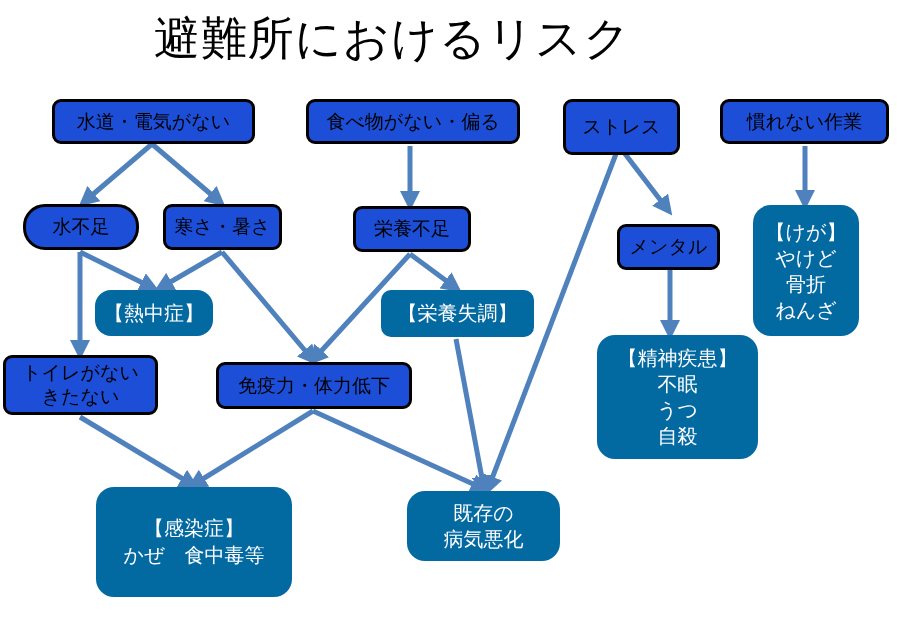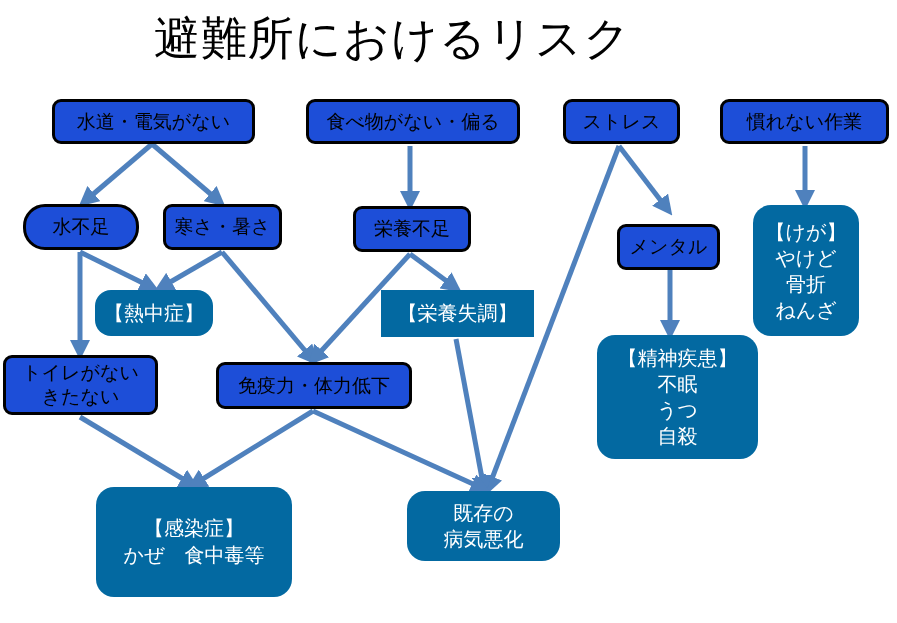--- a/index.html
+++ b/index.html
@@ -41,34 +41,34 @@
       <line x1="670" y1="260" x2="670" y2="333" stroke="#4f81bd" stroke-width="5" marker-end="url(#ah)"></line>
       <line x1="456" y1="339" x2="484" y2="489" stroke="#4f81bd" stroke-width="5" marker-end="url(#ah)"></line>
       <line x1="80" y1="417" x2="193" y2="485" stroke="#4f81bd" stroke-width="5" marker-end="url(#ah)"></line>
       <line x1="313" y1="411" x2="193" y2="485" stroke="#4f81bd" stroke-width="5" marker-end="url(#ah)"></line>
       <line x1="313" y1="411" x2="484" y2="489" stroke="#4f81bd" stroke-width="5" marker-end="url(#ah)"></line>
     </g>
 </svg>
 
 <div class="node white" style="left:52px;top:99px;width:203px;height:45px;">水道・電気がない</div>
 <div class="node white" style="left:306px;top:99px;width:214px;height:45px;">食べ物がない・偏る</div>
-<div class="node white" style="left:563px;top:99px;width:117px;height:45px;">ストレス</div>
+<div class="node white" style="left:563px;top:99px;width:117px;height:56px;">ストレス</div>
 <div class="node white" style="left:720px;top:99px;width:169px;height:45px;">慣れない作業</div>
 
 <div class="node white" style="left:23px;top:204px;width:116px;height:46px;border-radius:22px;">水不足</div>
 <div class="node white" style="left:163px;top:204px;width:119px;height:46px;">寒さ・暑さ</div>
 <div class="node white" style="left:353px;top:206px;width:118px;height:46px;">栄養不足</div>
 <div class="node white" style="left:617px;top:212px;width:103px;height:46px;margin-top:12px;">メンタル</div>
 <div class="node black" style="left:753px;top:205px;width:106px;height:131px;font-size:20px;line-height:1.3;">【けが】
 やけど
 骨折
 ねんざ</div>
 
 <div class="node black" style="left:95px;top:290px;width:118px;height:46px;border-radius:16px;font-size:20px;">【熱中症】</div>
-<div class="node black" style="left:381px;top:290px;width:153px;height:47px;border-radius:0;font-size:20px;">【栄養失調】</div>
+<div class="node black" style="left:381px;top:290px;width:153px;height:47px;border-radius:10px;font-size:20px;">【栄養失調】</div>
 
 <div class="node white" style="left:3px;top:355px;width:155px;height:60px;line-height:1.25;">トイレがない
 きたない</div>
 <div class="node white" style="left:216px;top:362px;width:196px;height:47px;">免疫力・体力低下</div>
 <div class="node black" style="left:597px;top:335px;width:161px;height:124px;font-size:20px;line-height:1.3;">【精神疾患】
 不眠
 うつ
 自殺</div>
 
 <div class="node black" style="left:96px;top:487px;width:196px;height:110px;font-size:20px;">【感染症】

